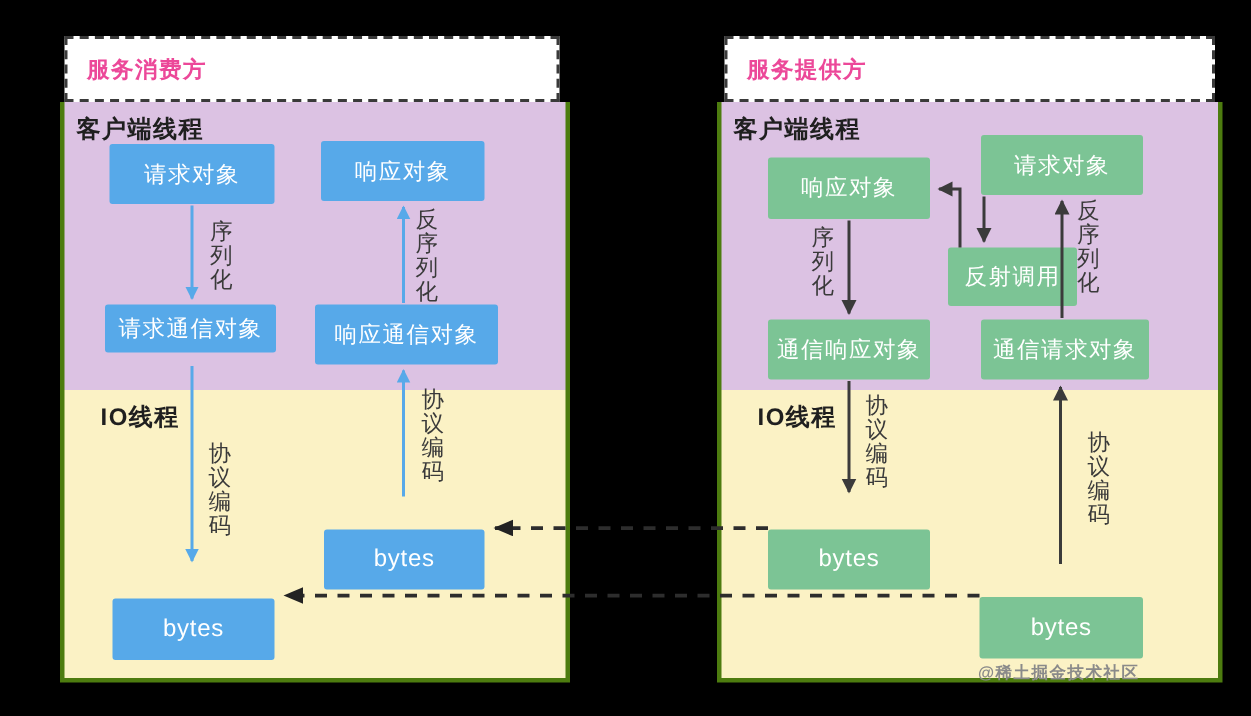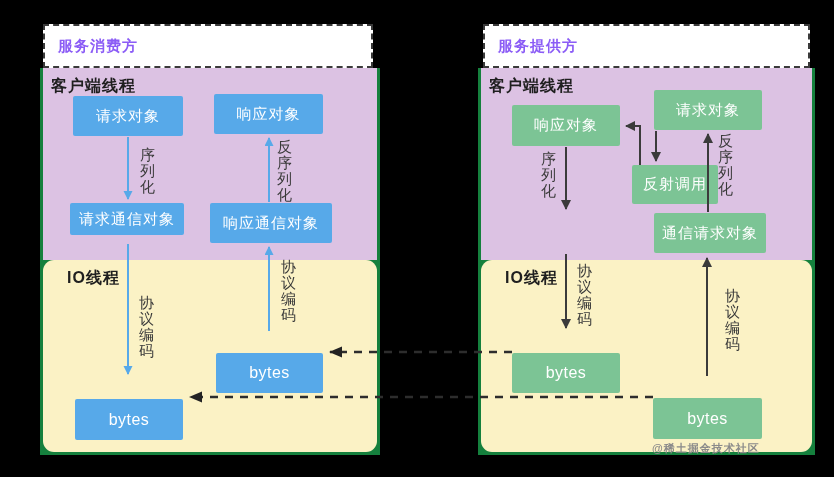--- a/index.html
+++ b/index.html
@@ -1,25 +1,25 @@
 <!DOCTYPE html>
 <html><head>
 <meta charset="utf-8">
 <style>
   html,body{margin:0;padding:0;background:#000;}
   #stage{position:relative;width:834px;height:477px;background:#000;overflow:hidden;
          font-family:"Liberation Sans",sans-serif;}
   .hdr{position:absolute;height:44px;background:#fff;border:2px dashed #3a3a3a;
        box-sizing:border-box;display:flex;align-items:center;padding-left:13px;
-       font-size:15px;font-weight:bold;color:#8b5cf6;letter-spacing:1px;}
+       font-size:15px;font-weight:bold;color:#ec4899;letter-spacing:1px;}
   .body{position:absolute;top:68px;height:387px;box-sizing:border-box;
-        background:#15803d;padding:0 3px 3px 3px;}
+        background:#4d7c0f;padding:0 3px 3px 3px;}
   .sec{width:100%;height:192px;position:relative;}
   .sec.purple{background:#dcc2e3;}
-  .sec.yellow{background:#fbf2c5;border-radius:11px;}
+  .sec.yellow{background:#fbf2c5;}
   .seclab{position:absolute;font-size:16px;font-weight:bold;color:#1f1f1f;letter-spacing:1px;}
   .node{position:absolute;display:flex;align-items:center;justify-content:center;
         color:#fff;font-size:15px;border-radius:2px;letter-spacing:1px;}
   .blue{background:#57a9e9;}
   .green{background:#7cc495;}
   .bytes{font-size:16px;letter-spacing:0.5px;margin-top:21px;}
   .vlabel{position:absolute;width:17px;font-size:15px;line-height:16px;
           color:#3a3a3a;word-break:break-all;letter-spacing:0;}
   #arrows{position:absolute;left:0;top:0;pointer-events:none;}
   #watermark{position:absolute;left:652px;top:441px;font-size:11px;font-weight:600;
@@ -64,20 +64,21 @@
       <div class="seclab" style="left:8px;top:8px;">客户端线程</div>
     </div>
     <div class="sec yellow">
       <div class="seclab" style="left:24px;top:8px;">IO线程</div>
     </div>
   </div>
 
   <div class="node green" style="left:512px;top:105px;width:108px;height:41px;">响应对象</div>
   <div class="node green" style="left:654px;top:90px;width:108px;height:40px;">请求对象</div>
   <div class="node green" style="left:596px;top:165px;width:86px;height:39px;margin-left:36px;">反射调用</div>
+  <div class="node green" style="left:512px;top:213px;width:108px;height:40px;">通信响应对象</div>
   <div class="node green" style="left:654px;top:213px;width:112px;height:40px;">通信请求对象</div>
   <div class="node green bytes" style="left:512px;top:332px;width:108px;height:40px;">bytes</div>
   <div class="node green bytes" style="left:653px;top:377px;width:109px;height:41px;">bytes</div>
 
   <div class="vlabel" style="left:541px;top:151px;">序列化</div>
   <div class="vlabel" style="left:718px;top:133px;">反序列化</div>
   <div class="vlabel" style="left:577px;top:263px;">协议编码</div>
   <div class="vlabel" style="left:725px;top:288px;">协议编码</div>
 
   <svg id="arrows" width="834" height="477" viewBox="0 0 834 477">

